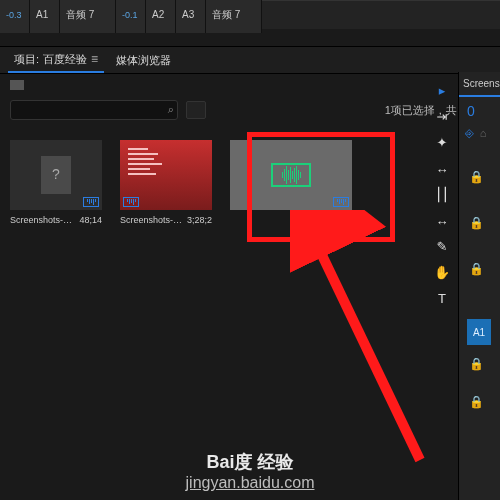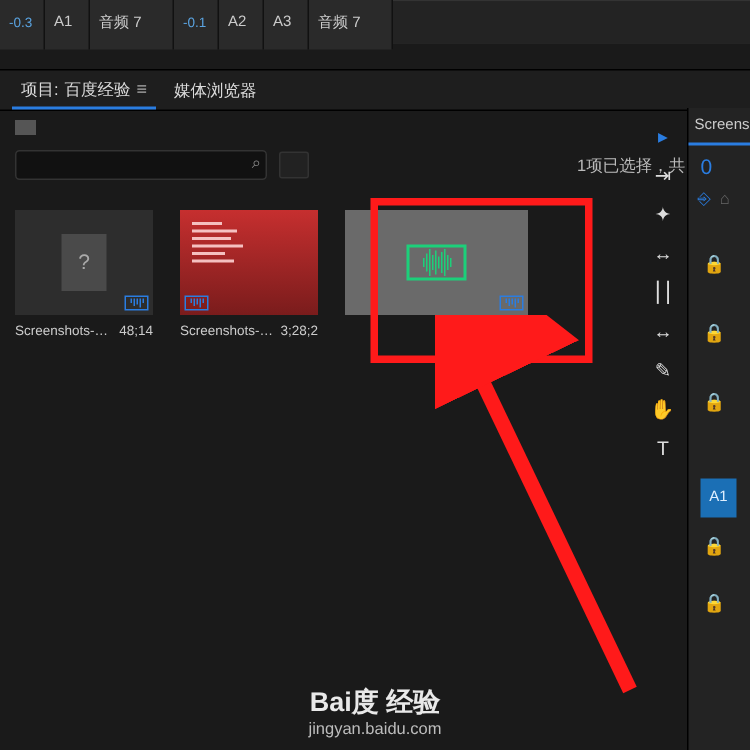--- a/index.html
+++ b/index.html
@@ -48,21 +48,21 @@
 .right-tab { font-size: 10px; color: #ccc; padding: 6px 4px; border-bottom: 2px solid #2a7de1; }
 .tc-zero { color: #2a7de1; font-size: 14px; padding: 6px 8px; }
 .snap-row { display: flex; gap: 6px; padding: 2px 6px; }
 .snap-ico { color: #2a7de1; font-size: 11px; }
 .snap-ico.dim { color: #666; }
 .lock-col { flex: 1; display: flex; flex-direction: column; justify-content: flex-start; gap: 32px; padding: 28px 0 0 10px; }
 .lock-ico { color: #777; font-size: 12px; }
 .a1-tag { width: 24px; height: 26px; background: #1b6fb5; color: #dfefff; font-size: 10px; display: flex; align-items: center; justify-content: center; margin: 6px 0 0 8px; }
 .watermark { position: absolute; bottom: 8px; left: 0; right: 0; text-align: center; color: #e9e9e9; font-size: 12px; }
 .watermark .logo { font-size: 18px; font-weight: bold; }
-.watermark .sub { font-size: 11px; color: #bdbdbd; }
+.watermark .sub { font-size: 16px; color: #bdbdbd; text-decoration: underline; }
 .arrow-svg { position: absolute; pointer-events: none; }
 </style>
 </head>
 <body>
 
 <div class="track-row">
   <div class="track-header narrow">
       <span class="db-label">-0.3</span>
     </div>
   <div class="track-header narrow">

